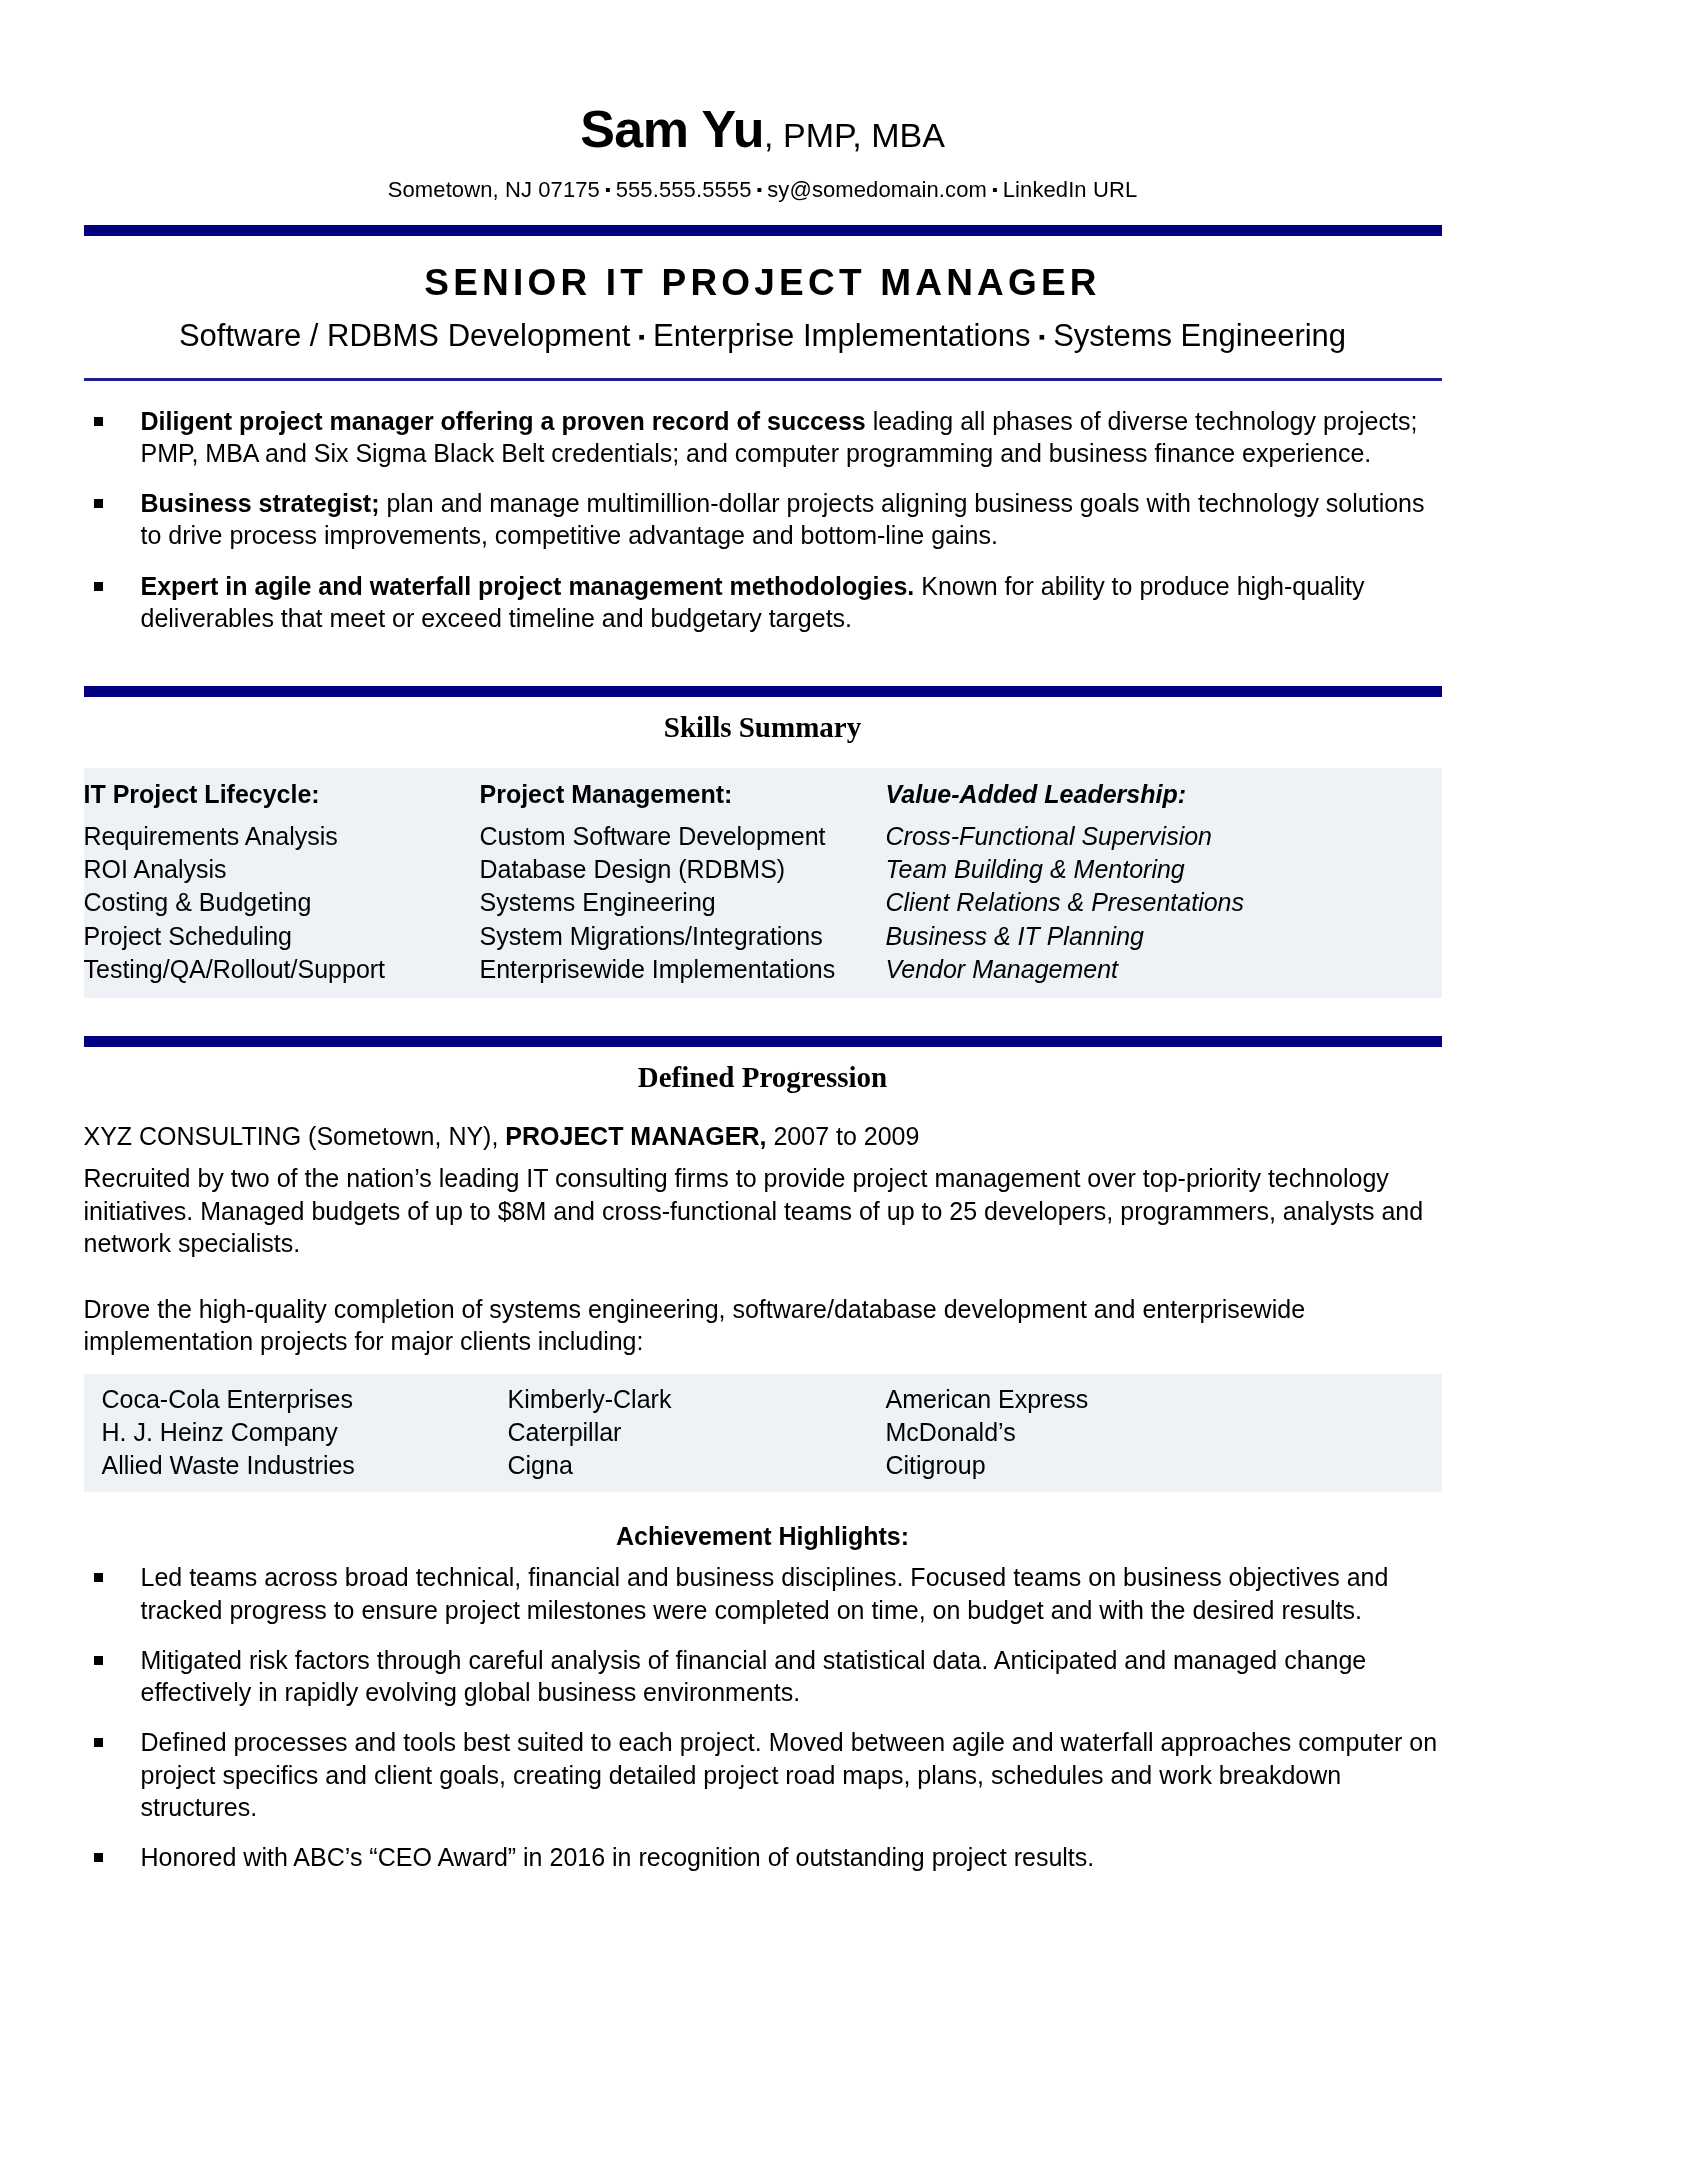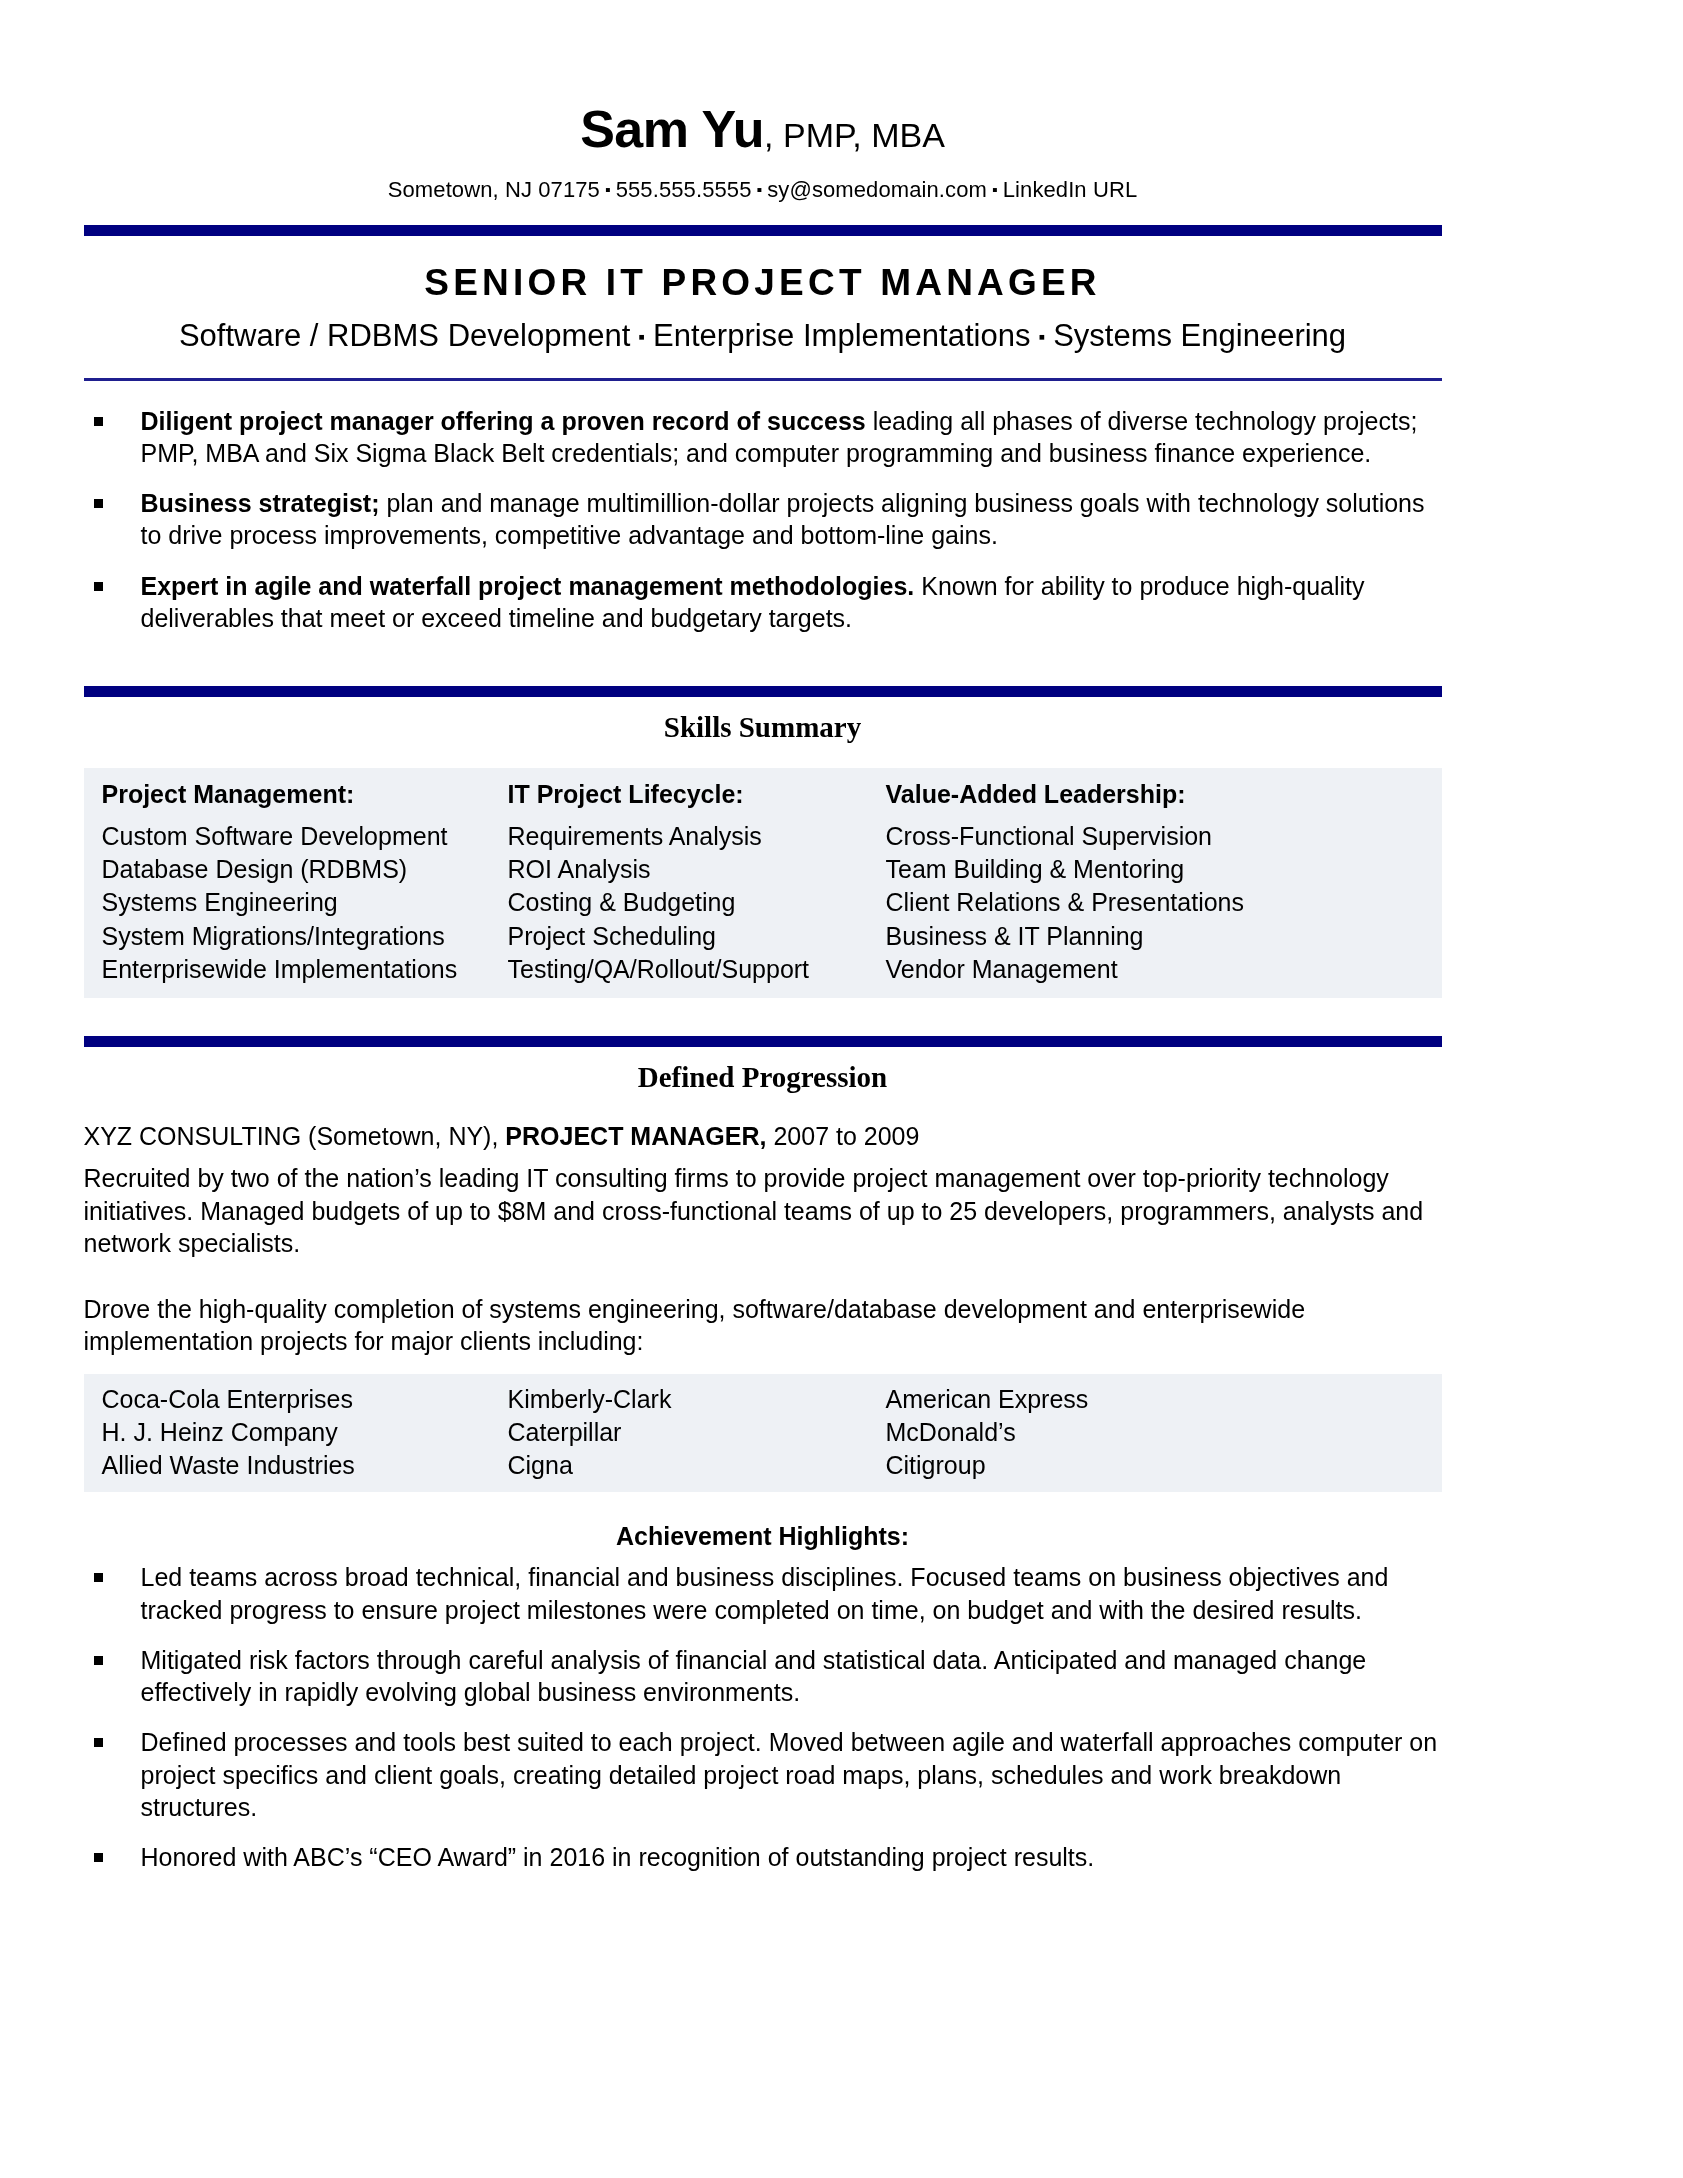--- a/index.html
+++ b/index.html
@@ -141,21 +141,21 @@
     width: 1358px;
     display: flex;
     box-sizing: border-box;
     padding: 10px 0 12px 0;
   }
   .grid-col {
     box-sizing: border-box;
   }
   .grid-col.c1 { width: 424px; padding-left: 18px; }
   .grid-col.c2 { width: 378px; }
-  .grid-col.c3 { width: 556px; }
+  .grid-col.c3 { width: 556px; font-style: italic; }
   .col-head {
     font-size: 25px;
     font-weight: bold;
     line-height: 1.35;
     margin-bottom: 8px;
     white-space: nowrap;
   }
   .col-item {
     font-size: 25px;
     line-height: 1.33;
@@ -250,36 +250,36 @@
       </ul>
     </div>
 
     <div class="spacer-lg"></div>
 
     <div class="rule-thick"></div>
     <div class="section-head">Skills Summary</div>
     <div class="spacer-sm"></div>
 
     <div class="grid-table">
+      <div class="grid-col c2">
+        <div class="col-head">IT Project Lifecycle:</div>
+        <div class="col-item">Requirements Analysis</div>
+        <div class="col-item">ROI Analysis</div>
+        <div class="col-item">Costing &amp; Budgeting</div>
+        <div class="col-item">Project Scheduling</div>
+        <div class="col-item">Testing/QA/Rollout/Support</div>
+      </div>
       <div class="grid-col c1">
         <div class="col-head">Project Management:</div>
         <div class="col-item">Custom Software Development</div>
         <div class="col-item">Database Design (RDBMS)</div>
         <div class="col-item">Systems Engineering</div>
         <div class="col-item">System Migrations/Integrations</div>
         <div class="col-item">Enterprisewide Implementations</div>
       </div>
-      <div class="grid-col c2">
-        <div class="col-head">IT Project Lifecycle:</div>
-        <div class="col-item">Requirements Analysis</div>
-        <div class="col-item">ROI Analysis</div>
-        <div class="col-item">Costing &amp; Budgeting</div>
-        <div class="col-item">Project Scheduling</div>
-        <div class="col-item">Testing/QA/Rollout/Support</div>
-      </div>
       <div class="grid-col c3">
         <div class="col-head">Value-Added Leadership:</div>
         <div class="col-item">Cross-Functional Supervision</div>
         <div class="col-item">Team Building &amp; Mentoring</div>
         <div class="col-item">Client Relations &amp; Presentations</div>
         <div class="col-item">Business &amp; IT Planning</div>
         <div class="col-item">Vendor Management</div>
       </div>
     </div>
 

